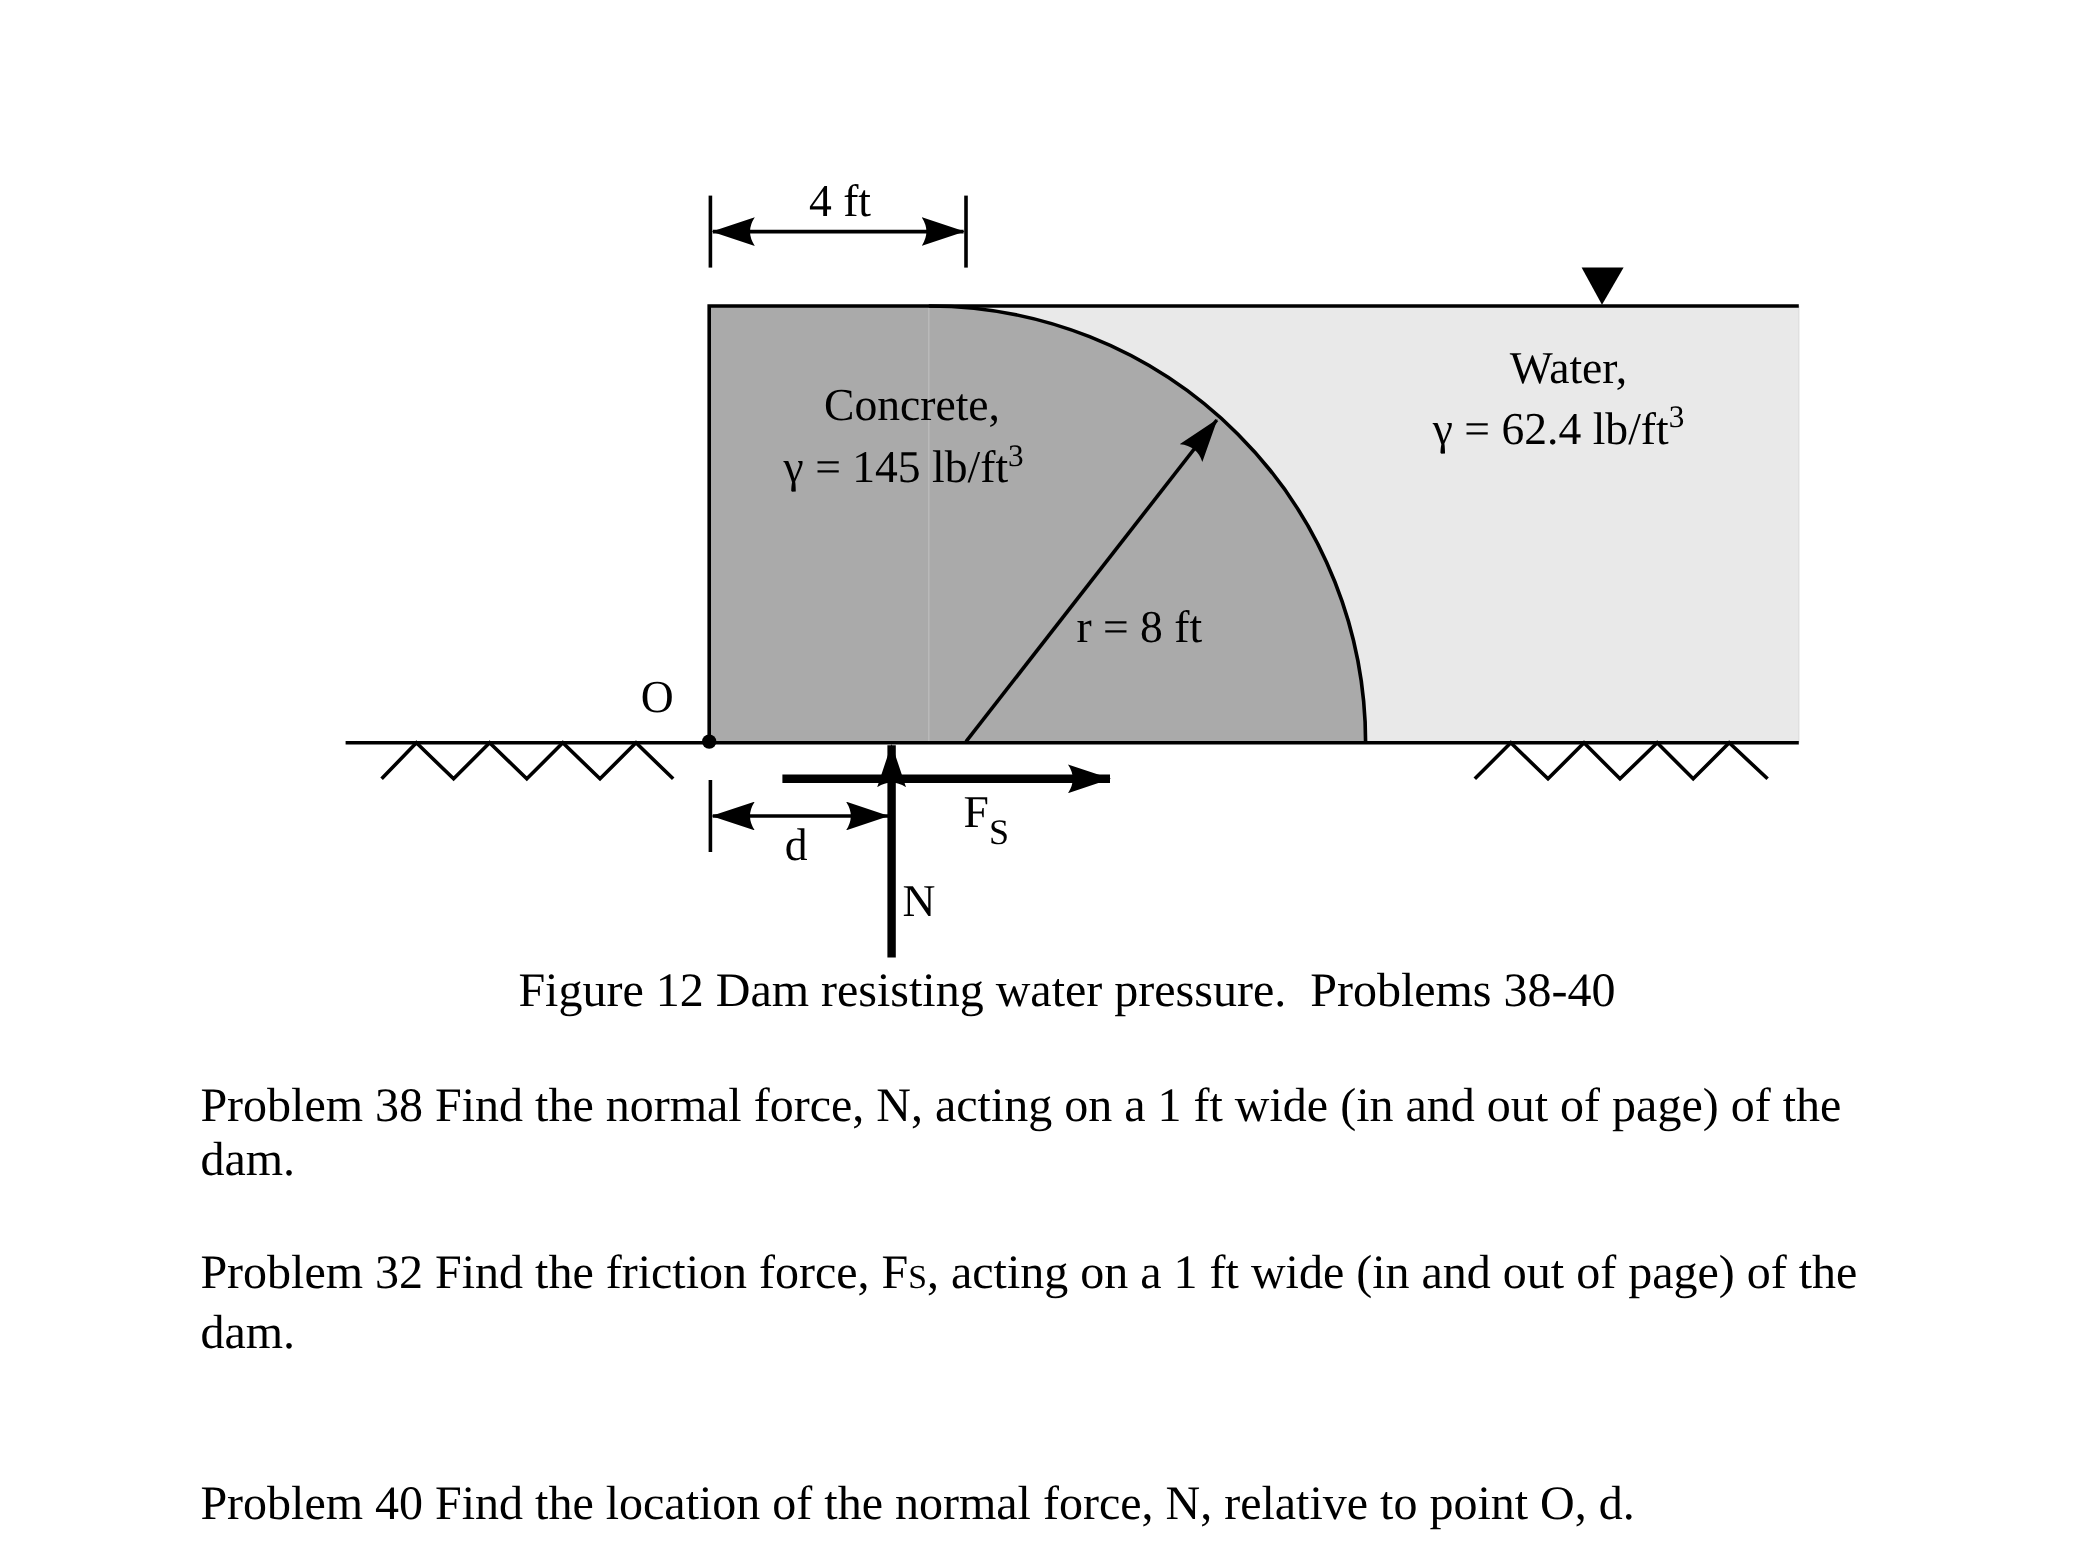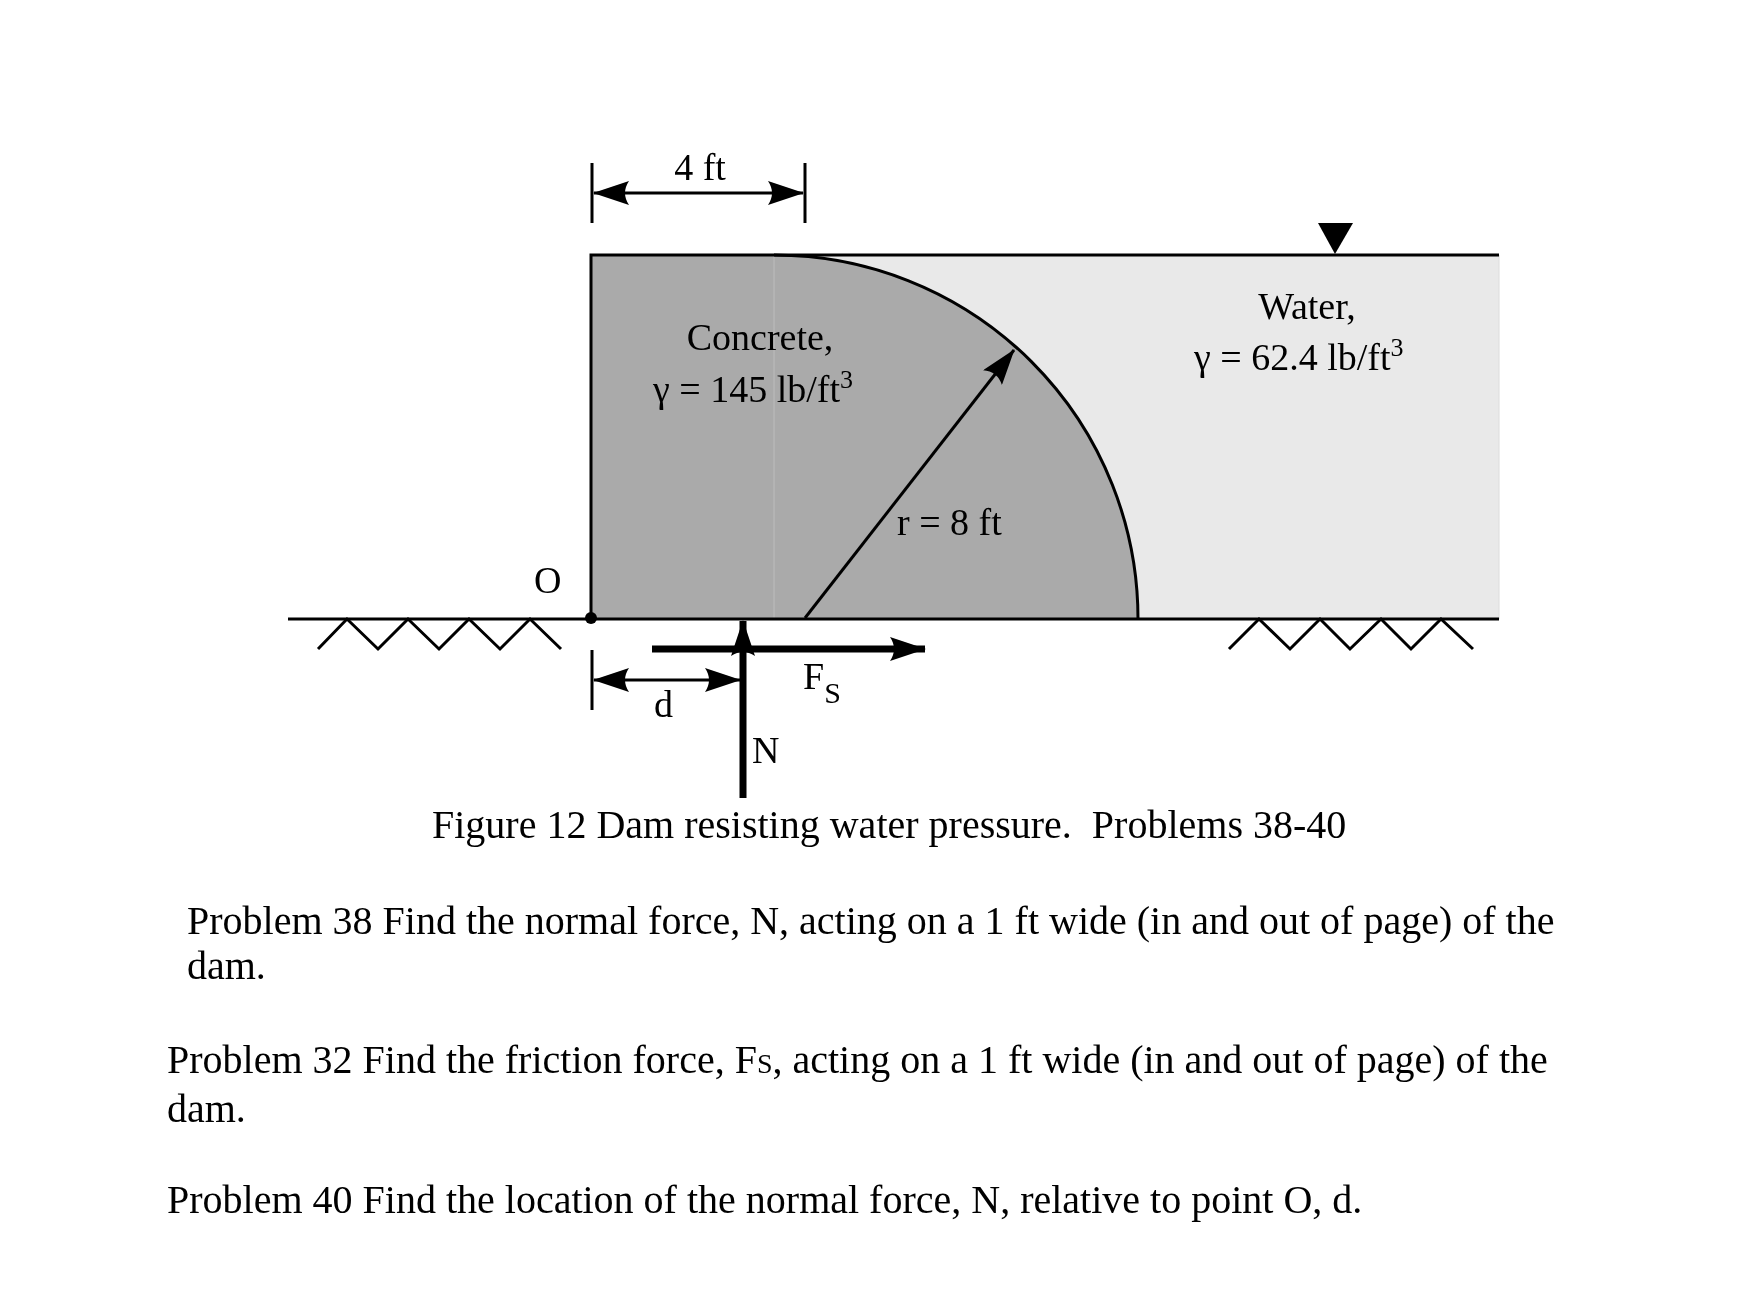--- a/index.html
+++ b/index.html
@@ -67,23 +67,23 @@
   <line x1="743" y1="798" x2="743" y2="621" stroke="#000" stroke-width="7" marker-end="url(#arrowheadBig)"></line>
   <text class="serif" x="752" y="763" font-size="38">N</text>
 
   <line x1="592" y1="650" x2="592" y2="710" stroke="#000" stroke-width="3"></line>
   <line x1="594" y1="680" x2="740" y2="680" stroke="#000" stroke-width="3" marker-start="url(#arrowheadBig)" marker-end="url(#arrowheadBig)"></line>
   <text class="serif" x="654" y="717" font-size="38">d</text>
 
   <text class="serif" x="432" y="838" font-size="40" xml:space="preserve">Figure 12 Dam resisting water pressure.  Problems 38-40</text>
 </svg>
 
-<p class="problem" style="top: 898px; margin-left: 20px;">
+<p class="problem" style="top: 898px;">
   <span>Problem 38 Find the normal force, N, acting on a 1 ft wide (in and out of page) of the dam.</span>
 </p>
 
 <p class="problem" style="top: 1037px;">
   <span>Problem 32 Find the friction force, F</span><span class="sub-s">S</span><span>, acting on a 1 ft wide (in and out of page) of the dam.</span>
 </p>
 
-<p class="problem" style="top: 1177px;">
+<p class="problem" style="top: 1230px;">
   <span>Problem 40 Find the location of the normal force, N, relative to point O, d.</span>
 </p>
 
 </body></html>

